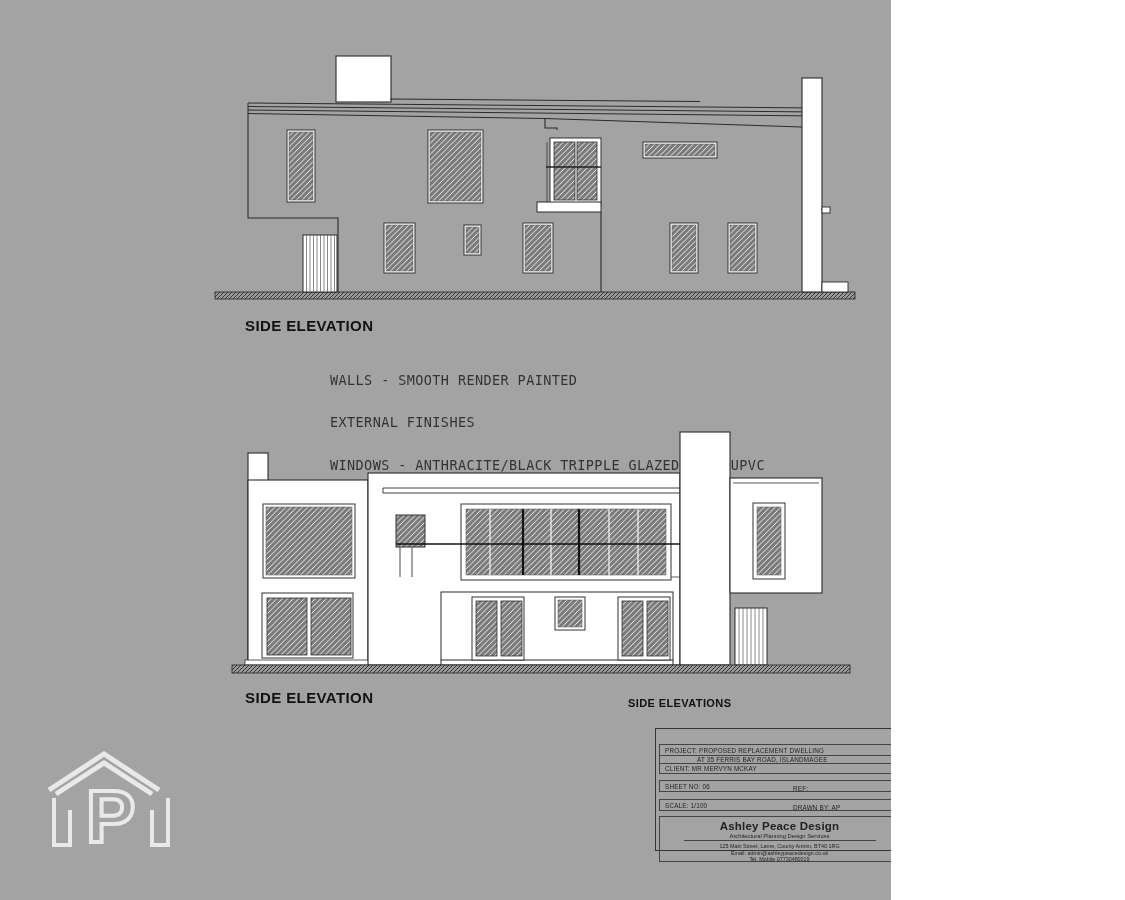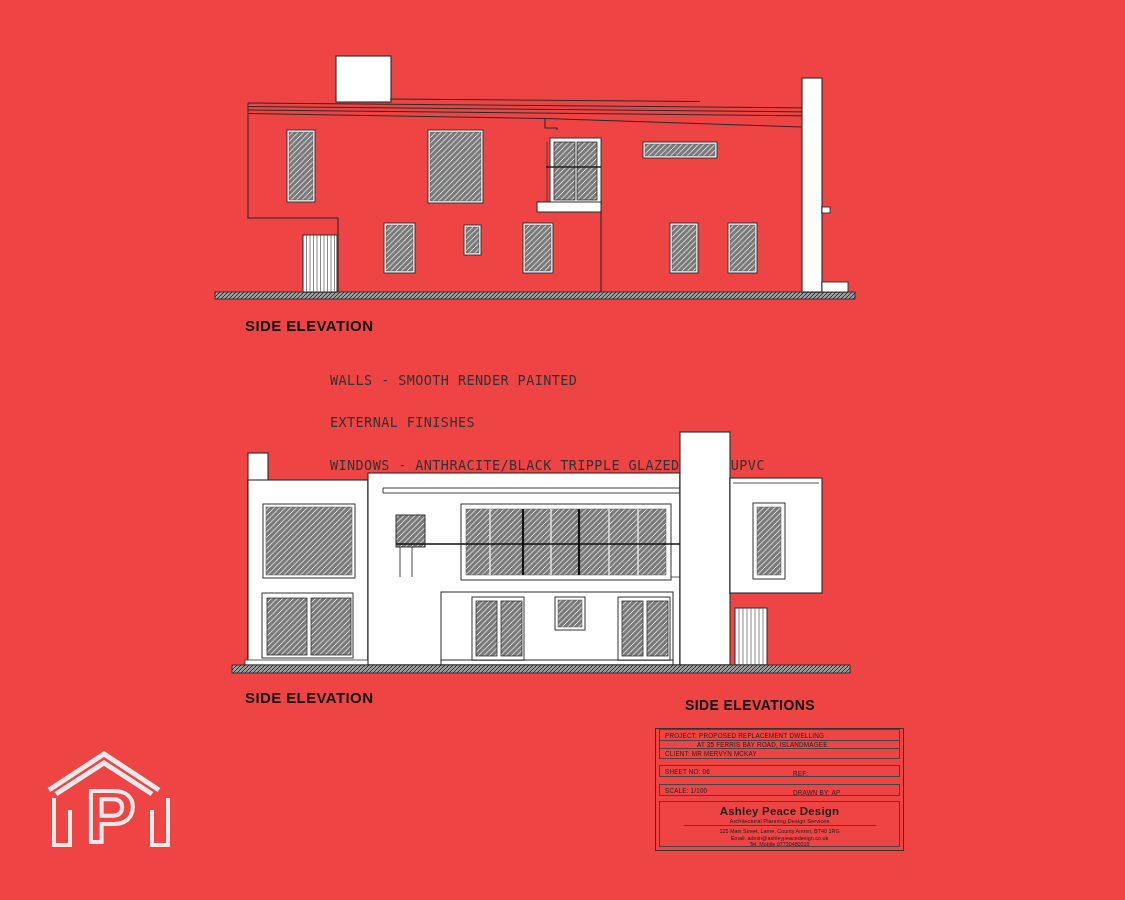--- a/index.html
+++ b/index.html
@@ -1,24 +1,24 @@
 <!DOCTYPE html>
 <html><head>
 <meta charset="utf-8">
 <style>
   html,body{margin:0;padding:0;background:#fff;}
-  .sheet{position:relative;width:1125px;height:900px;background:#ef4444;overflow:hidden;
+  .sheet{position:relative;width:891px;height:900px;background:#a3a3a3;overflow:hidden;
          font-family:"Liberation Sans",sans-serif;color:#1a1a1a;}
   .abs{position:absolute;}
   .heading{font-weight:700;font-size:15px;letter-spacing:.4px;color:#111;white-space:nowrap;}
   .finishes{font-family:"DejaVu Sans Mono",monospace;font-size:13.5px;line-height:14.3px;
             letter-spacing:.4px;color:#333;white-space:pre;}
   
   .tblock{position:absolute;left:655px;top:728px;width:249px;height:123px;
-          border:1.5px solid #333;box-sizing:border-box;padding:0 3px 2px 3px;
+          border:1.5px solid #333;box-sizing:border-box;padding:15px 3px 2px 3px;
           font-family:"Liberation Sans",sans-serif;}
   .trow{position:relative;border:1px solid #444;box-sizing:border-box;
         font-size:6.3px;letter-spacing:.2px;color:#222;padding-left:5px;}
   .tlabel{white-space:nowrap;}
   .tright{position:absolute;left:133px;top:2px;white-space:nowrap;}
   .company{border:1px solid #444;box-sizing:border-box;text-align:center;color:#222;}
   .cname{font-size:11.5px;font-weight:700;letter-spacing:.2px;margin-top:3px;}
   .ctag{font-size:5.8px;margin-top:1px;}
   .cline{height:1px;background:#444;width:192px;margin:1px auto 2px auto;}
   .csmall{font-size:5.4px;line-height:6.6px;}
@@ -179,21 +179,21 @@
       <path d="M514,183 V240 M518,183 V240 M522,183 V240 M526,183 V240 M530,183 V240 M534,183 V240 M538,183 V240" stroke="#555" stroke-width="0.7"></path>
     </g>
 
     <g>
       <rect x="7" y="240" width="618" height="8" fill="url(#ghatch)" stroke="#222" stroke-width="0.8"></rect>
     </g>
   </svg>
 
   <div class="abs heading" style="left:245px;top:689px">SIDE ELEVATION</div>
 
-  <div class="abs heading" style="left:685px;top:697px;font-size:14px">SIDE ELEVATIONS</div>
+  <div class="abs heading" style="left:628px;top:697px;font-size:11px">SIDE ELEVATIONS</div>
 
   <div class="tblock">
     <div class="trow" style="height:12px;line-height:11px">
       <span class="tlabel">PROJECT:  PROPOSED REPLACEMENT DWELLING</span>
     </div>
     <div class="trow" style="height:9px;line-height:8px;margin-top:-1px">
       <span class="tlabel" style="margin-left:32px;text-decoration:underline">AT 35 FERRIS BAY ROAD, ISLANDMAGEE</span>
     </div>
     <div class="trow" style="height:11px;line-height:10px;margin-top:-1px">
       <span class="tlabel">CLIENT:   MR MERVYN MCKAY</span>

